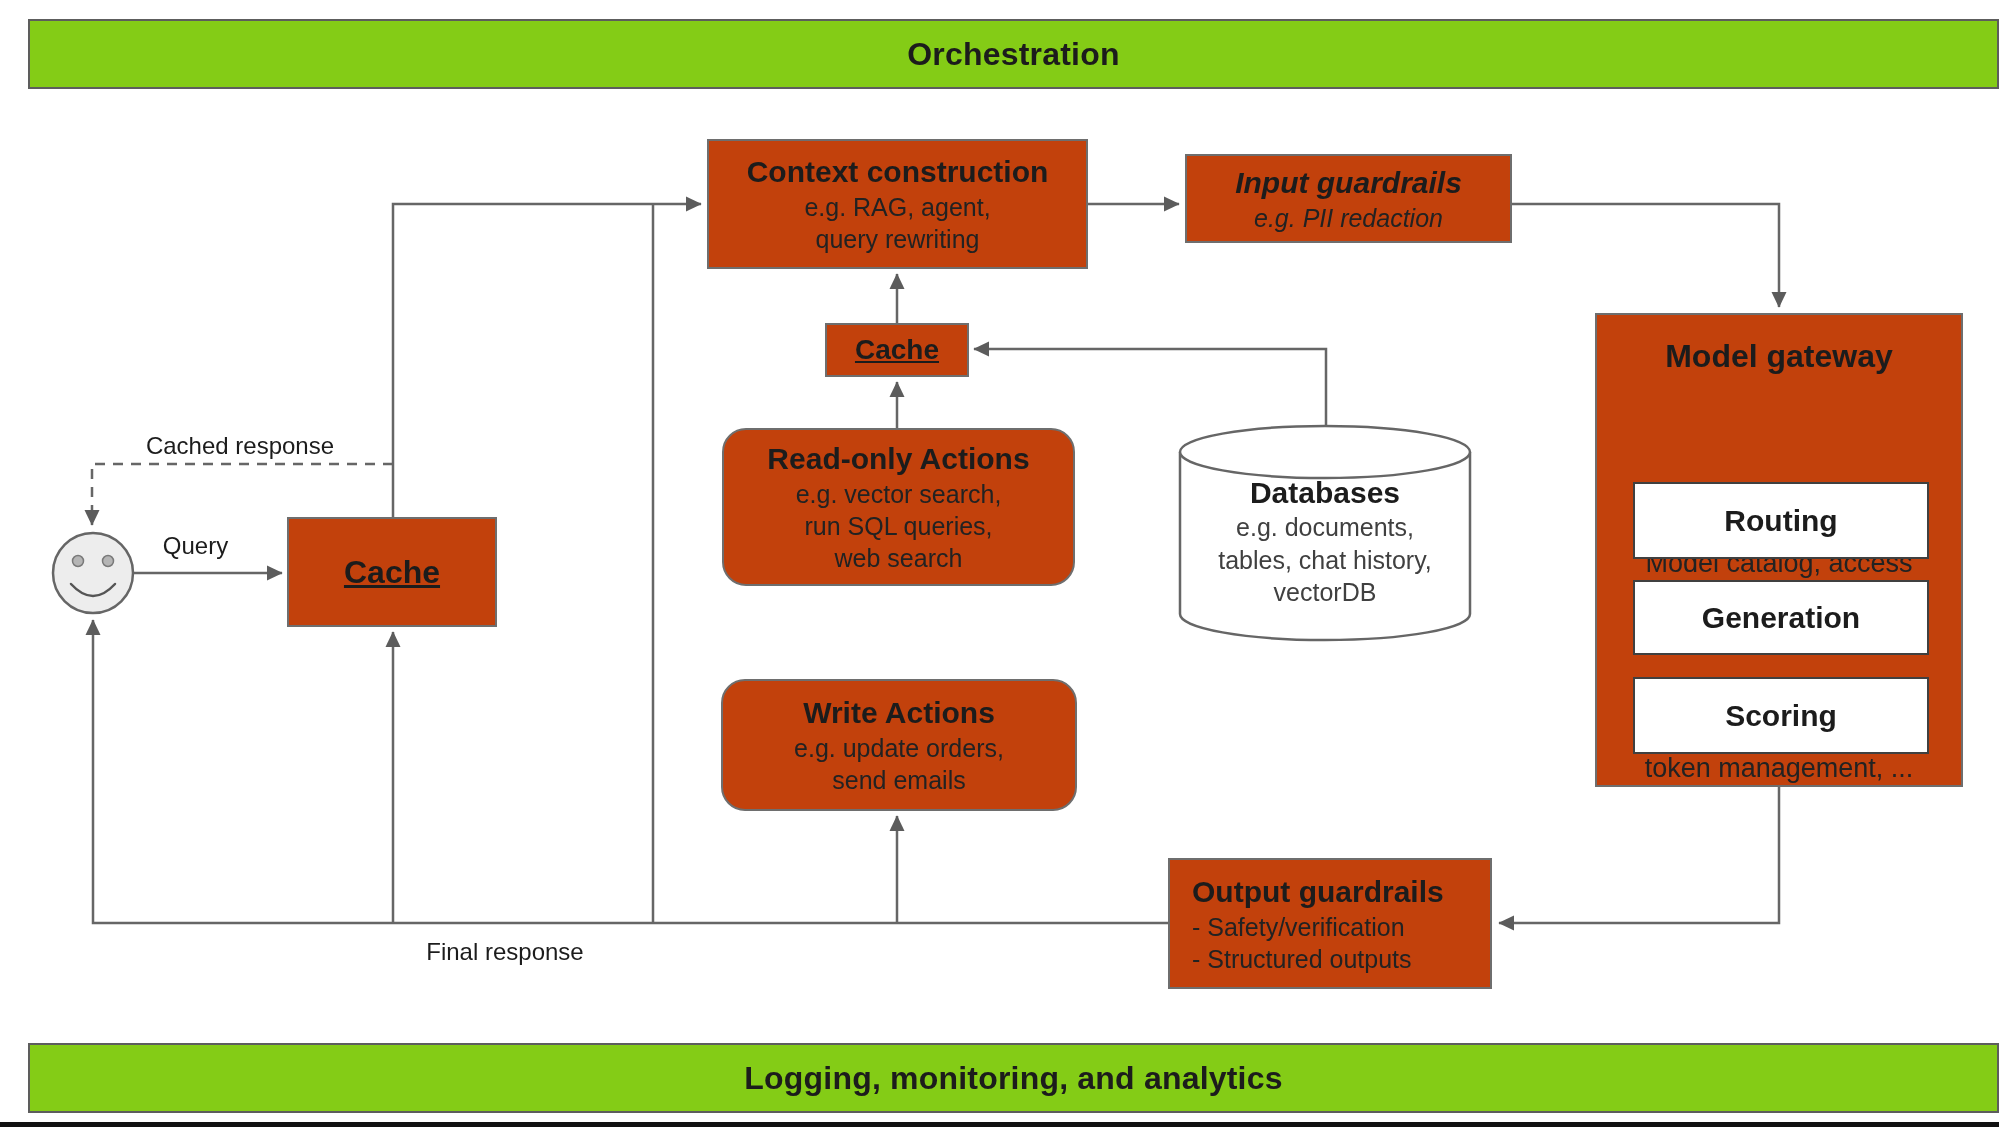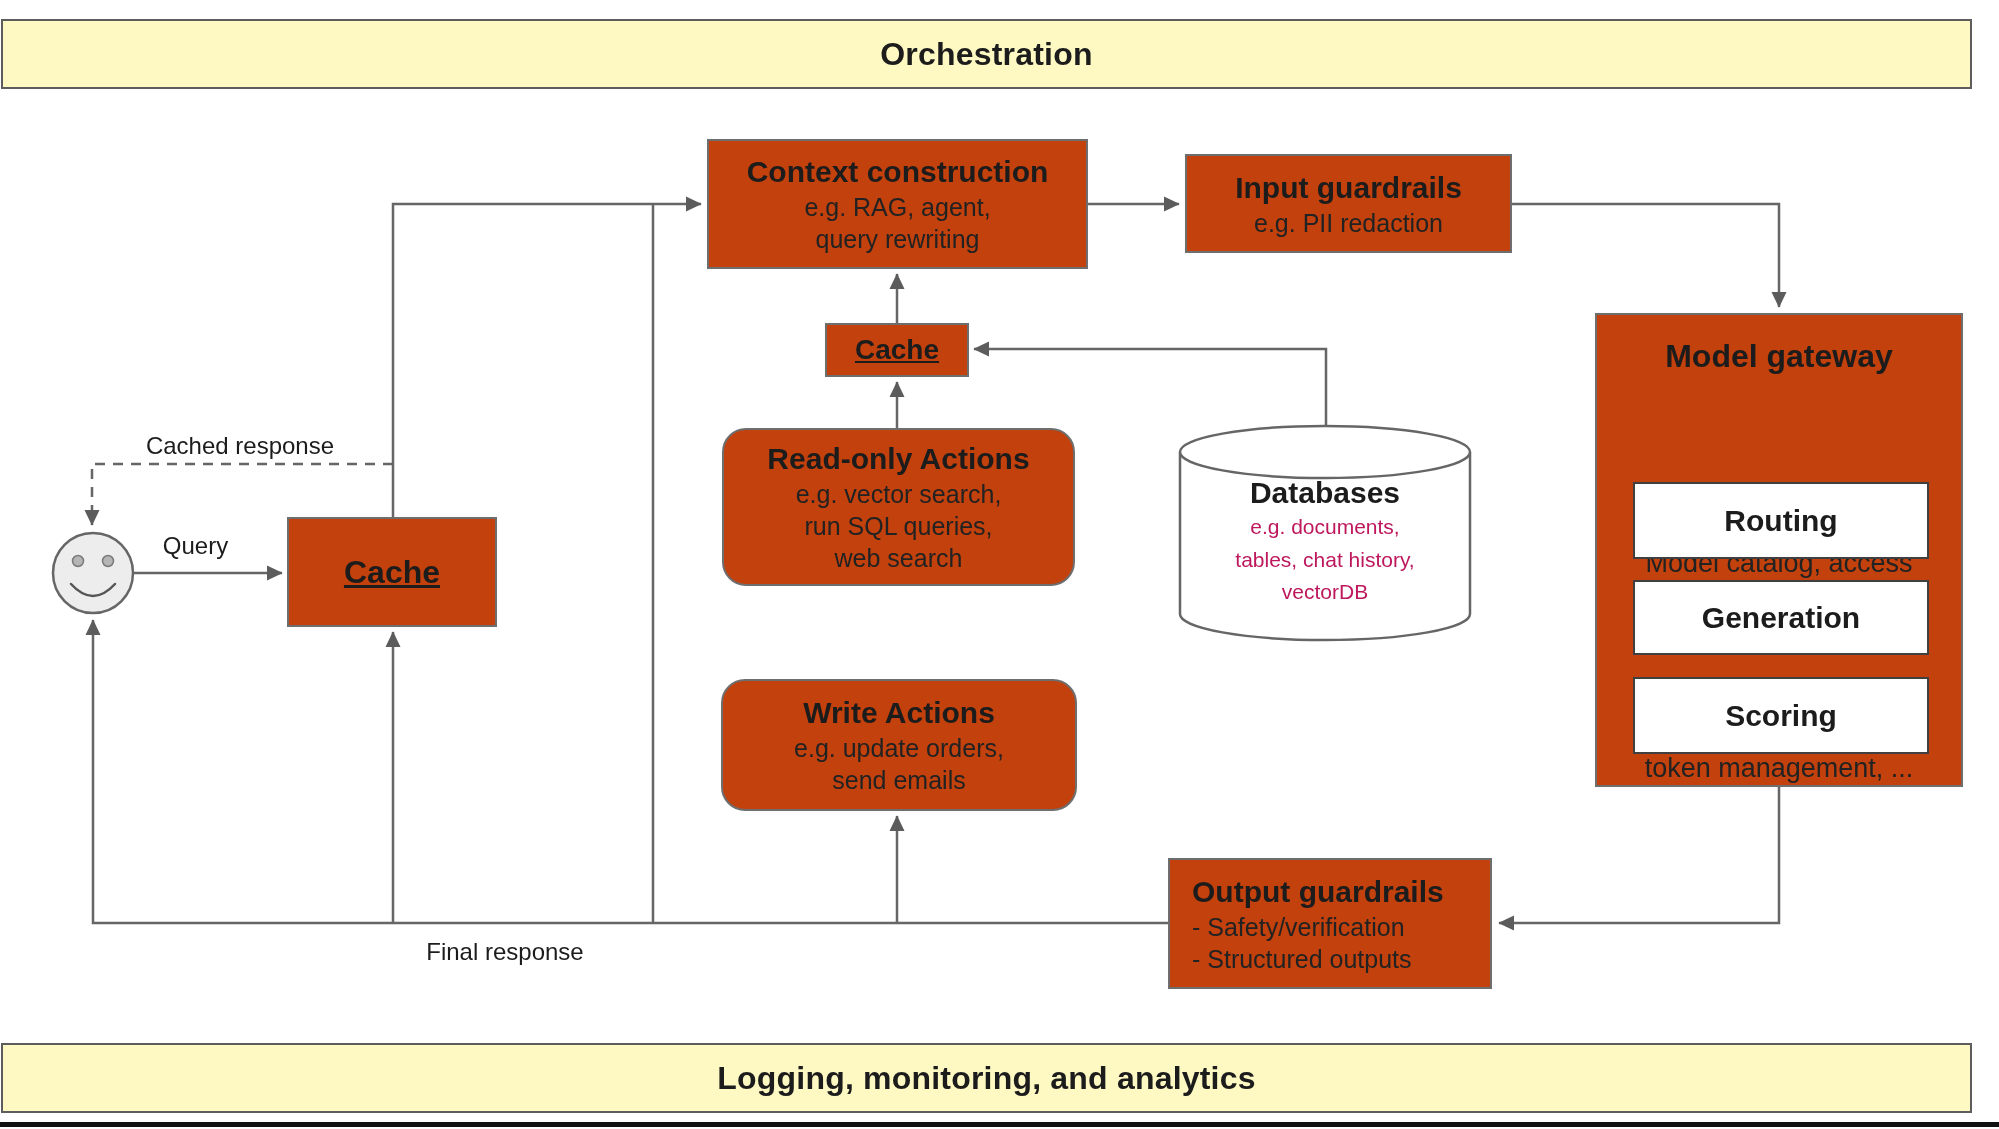--- a/index.html
+++ b/index.html
@@ -6,22 +6,22 @@
   #canvas{
     position:relative;
     width:1999px;height:1129px;
     background:#ffffff;
     font-family:"Liberation Sans", sans-serif;
     color:#1c1c1c;
     overflow:hidden;
   }
   #wires{position:absolute;left:0;top:0;width:1999px;height:1129px;}
   .bar{
-    position:absolute;left:1px;width:1971px;height:70px;
-    border:2.5px solid #5d5d5d;background:#fef9c3;
+    position:absolute;left:28px;width:1971px;height:70px;
+    border:2.5px solid #5d5d5d;background:#84cc16;
     display:flex;align-items:center;justify-content:center;
     box-sizing:border-box;
   }
   .bar .bar-title{font-size:32px;font-weight:bold;letter-spacing:.2px;}
   .node{
     position:absolute;background:#c2410c;border:2.5px solid #6e6e6e;
     box-sizing:border-box;
     display:flex;flex-direction:column;align-items:center;justify-content:center;
     text-align:center;
   }
@@ -34,21 +34,21 @@
   .gw-inner{
     position:absolute;left:36px;width:296px;border:2px solid #404040;background:#fff;
     display:flex;align-items:center;justify-content:center;box-sizing:border-box;
   }
   .gw-inner span{font-size:30px;font-weight:bold;}
   .edge-label{position:absolute;font-size:24px;color:#1c1c1c;text-align:center;}
   .db-text{
     position:absolute;display:flex;flex-direction:column;align-items:center;
   }
   .db-text .title{font-size:30px;font-weight:bold;line-height:37px;}
-  .db-text .sub{font-size:21px;line-height:32.5px;color:#be185d;}
+  .db-text .sub{font-size:25px;line-height:32.5px;color:#404040;}
   .bottom-rule{position:absolute;left:0;top:1122px;width:1999px;height:5px;background:#111;}
 </style>
 </head>
 <body>
 
 <div id="canvas">
 
   <svg id="wires" viewBox="0 0 1999 1129">
     <defs>
       <marker id="ah" viewBox="0 0 12 12" refX="10" refY="6" markerWidth="7.2" markerHeight="7.2" orient="auto">
@@ -102,21 +102,21 @@
     <span class="bar-title">Logging, monitoring, and analytics</span>
   </div>
   <div class="bottom-rule"></div>
 
   <div class="node" style="left:707px;top:139px;width:381px;height:130px;">
     <span class="title">Context construction</span>
     <span class="sub">e.g. RAG, agent,</span>
     <span class="sub">query rewriting</span>
   </div>
 
-  <div class="node" style="left:1185px;top:154px;width:327px;height:99px;">
+  <div class="node" style="left:1185px;top:154px;width:327px;height:89px;font-style:italic;">
     <span class="title">Input guardrails</span>
     <span class="sub">e.g. PII redaction</span>
   </div>
 
   <div class="node gateway" style="left:1595px;top:313px;width:368px;height:474px;">
     <span class="title" style="font-size:32px;">Model gateway</span>
     <span class="sub" style="font-size:27px;line-height:33px;">Model catalog, access</span>
     <span class="sub" style="font-size:27px;line-height:33px;">token management, ...</span>
     <div class="gw-inner" style="top:167px;height:77px;">
       <span>Routing</span>

